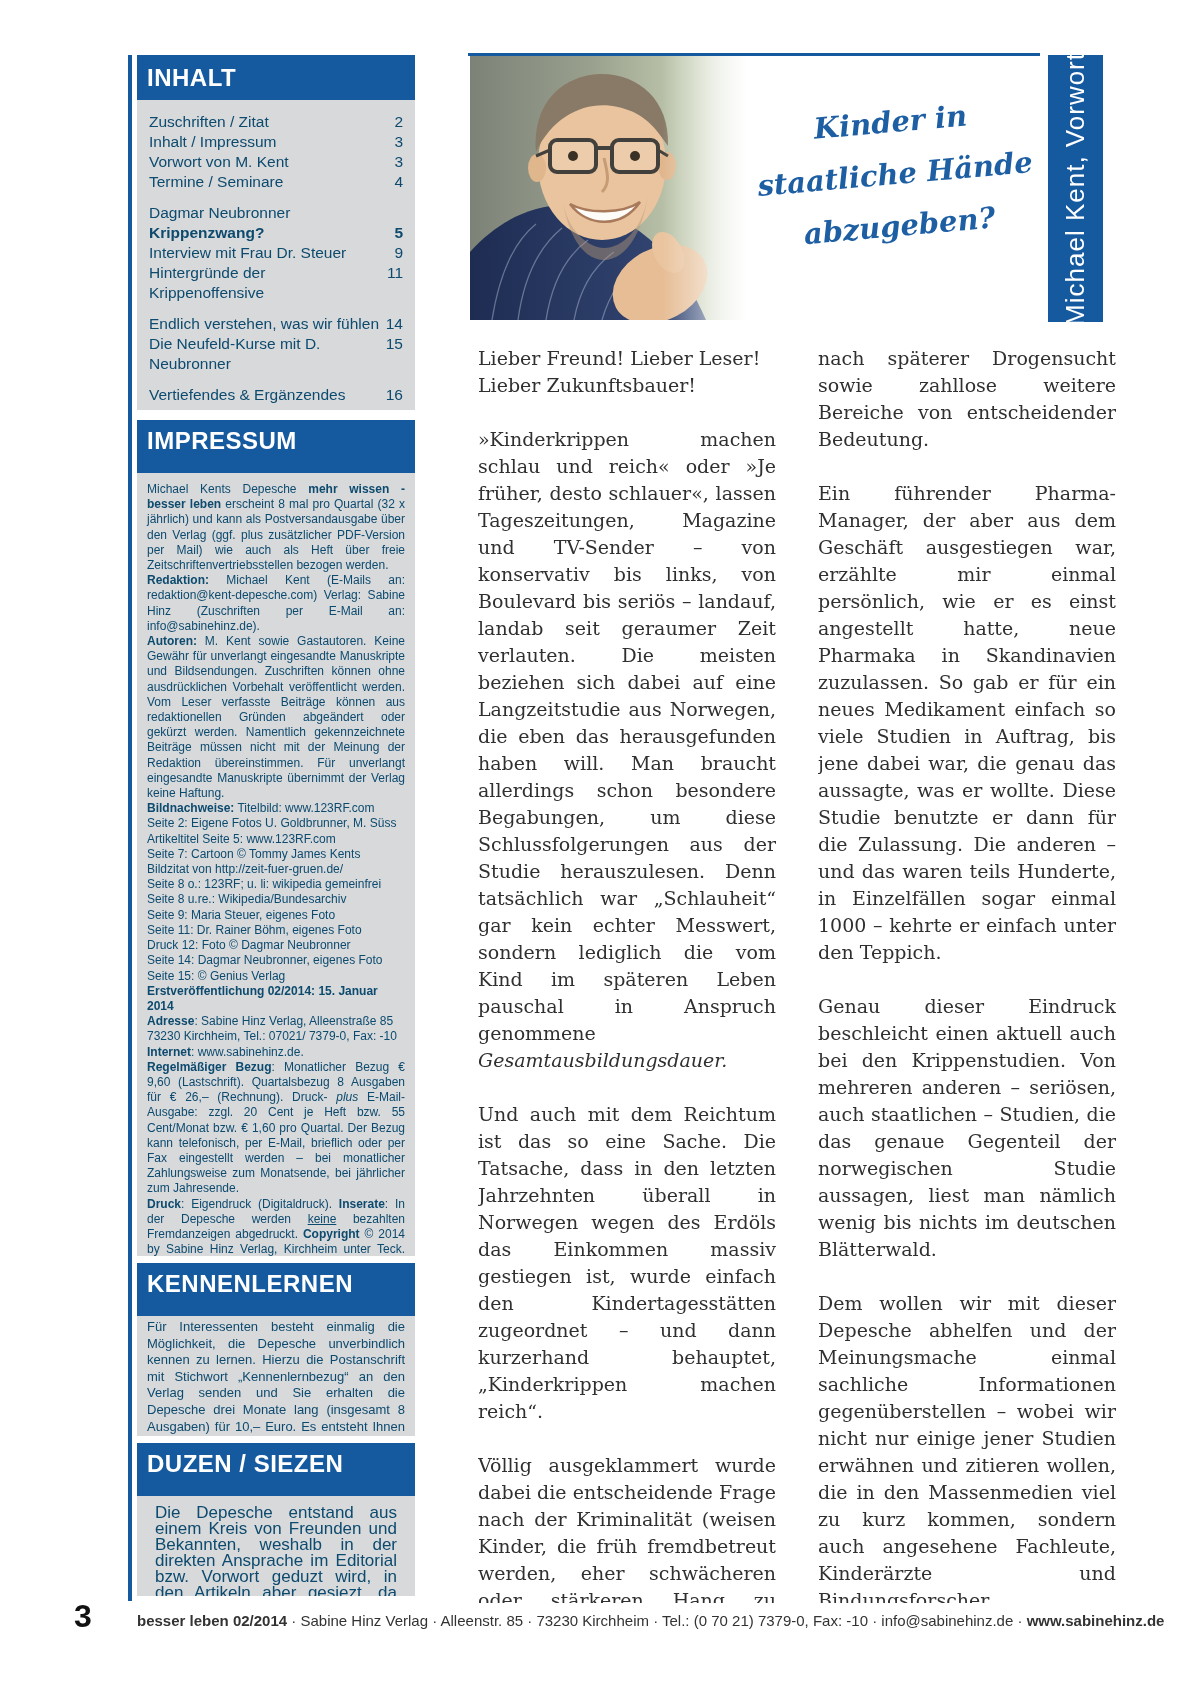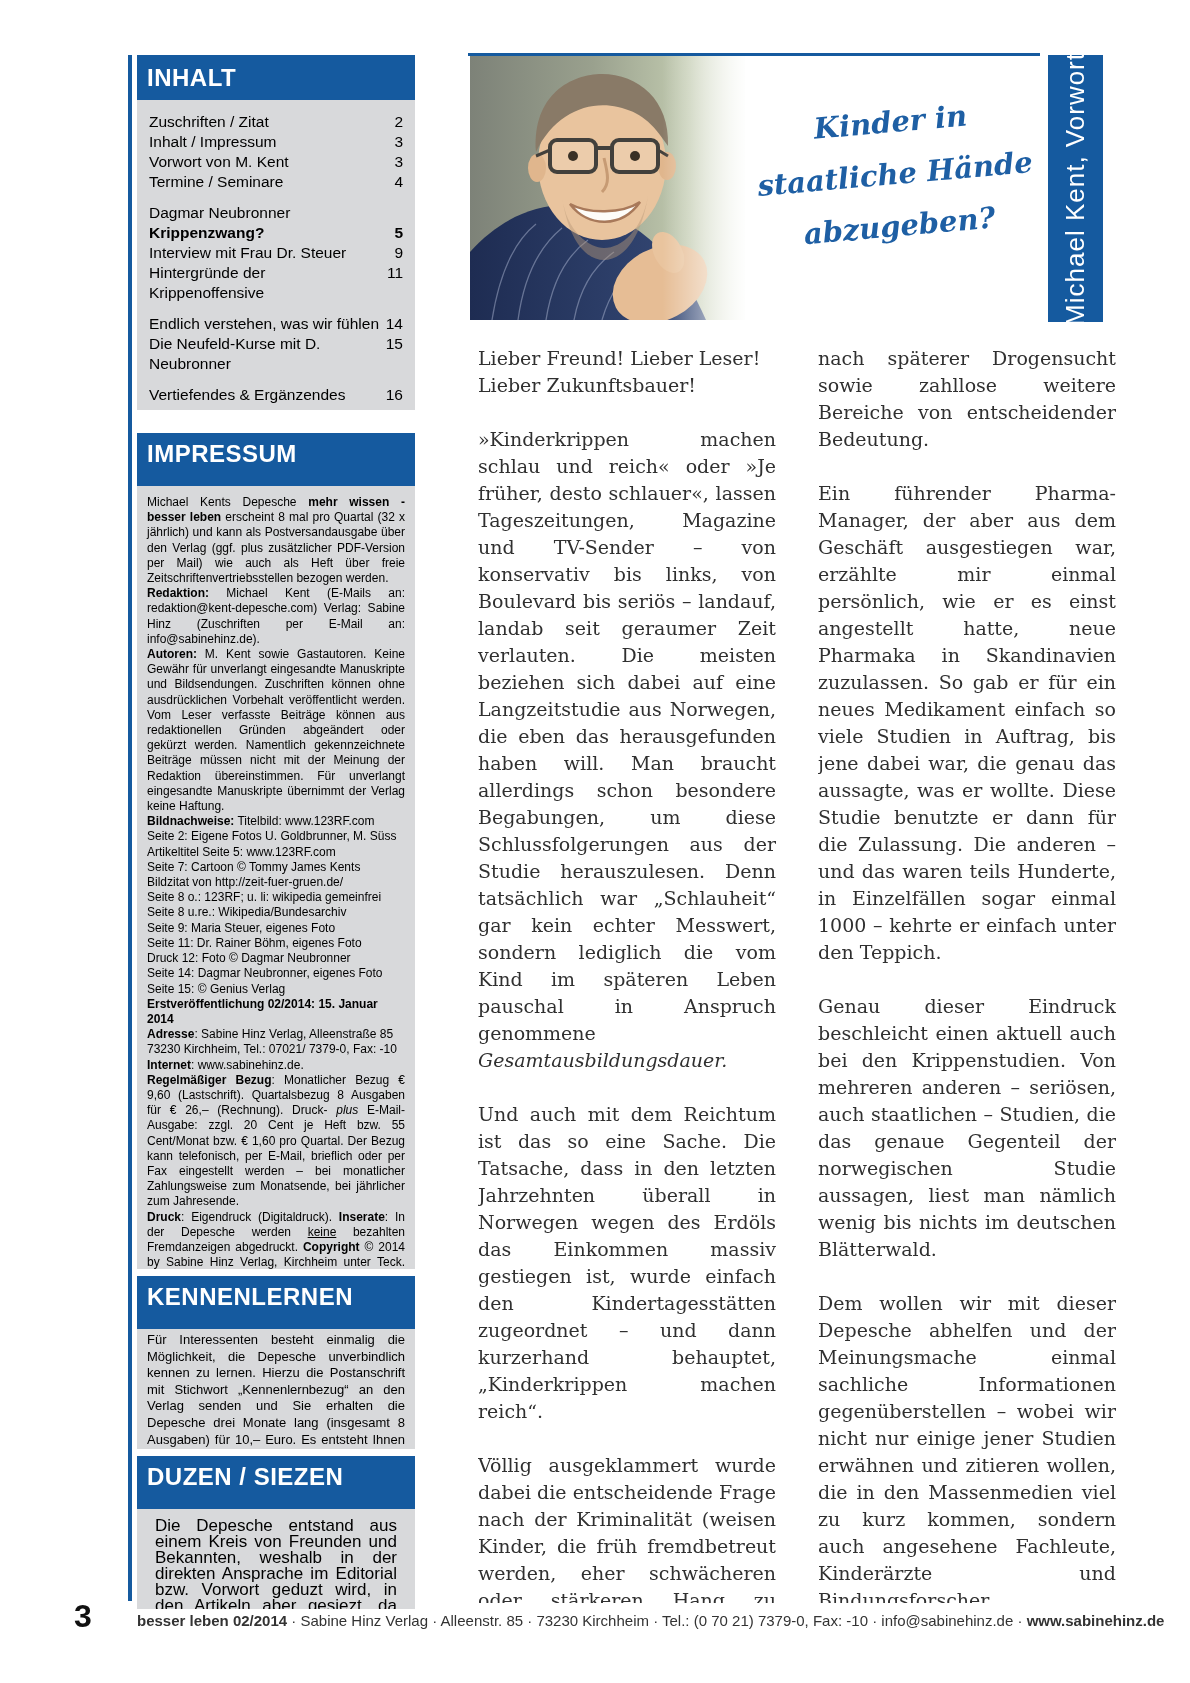--- a/index.html
+++ b/index.html
@@ -4,22 +4,22 @@
 <style>
   *{margin:0;padding:0;box-sizing:border-box}
   html,body{background:#fff}
   body{width:1190px;height:1683px;position:relative;font-family:"Liberation Sans",sans-serif;overflow:hidden}
   .accent-bg{background:#155a9f}
   .left-rule{position:absolute;left:128px;top:55px;width:4px;height:1546px}
   .sidebar{position:absolute;left:137px;top:55px;width:278px}
   .panel{margin-bottom:7px}
   .panel-header{color:#fff;font-size:24px;font-weight:bold;height:53px;line-height:42px;padding-left:10px;letter-spacing:.5px}
   .panel-inhalt .panel-header{height:45px;line-height:45px}
-  .panel-inhalt{margin-bottom:23px}
-  .panel-body{background:#d8d9db;color:#000000}
+  .panel-inhalt{margin-bottom:10px}
+  .panel-body{background:#d8d9db;color:#0c4a6e}
   .toc{height:310px;padding:12px 12px 0;font-size:15.5px;line-height:20px;overflow:hidden}
   .toc-group{margin-bottom:11px}
   .toc-row{display:flex;justify-content:space-between}
   .toc-page{margin-left:6px}
   .imp{height:783px;padding:9px 10px;font-size:12px;line-height:15.2px;overflow:hidden}
   .imp .line.j{text-align:justify}
   .ken{height:120px;padding:3px 10px;font-size:13px;line-height:16.6px;text-align:justify;overflow:hidden}
   .duz{height:100px;padding:9px 18px;font-size:17px;line-height:16px;text-align:justify;overflow:hidden}
   .hero{position:absolute;left:468px;top:50px;width:635px;height:272px}
   .hero-topline{position:absolute;left:0;top:3px;width:572px;height:3px}

